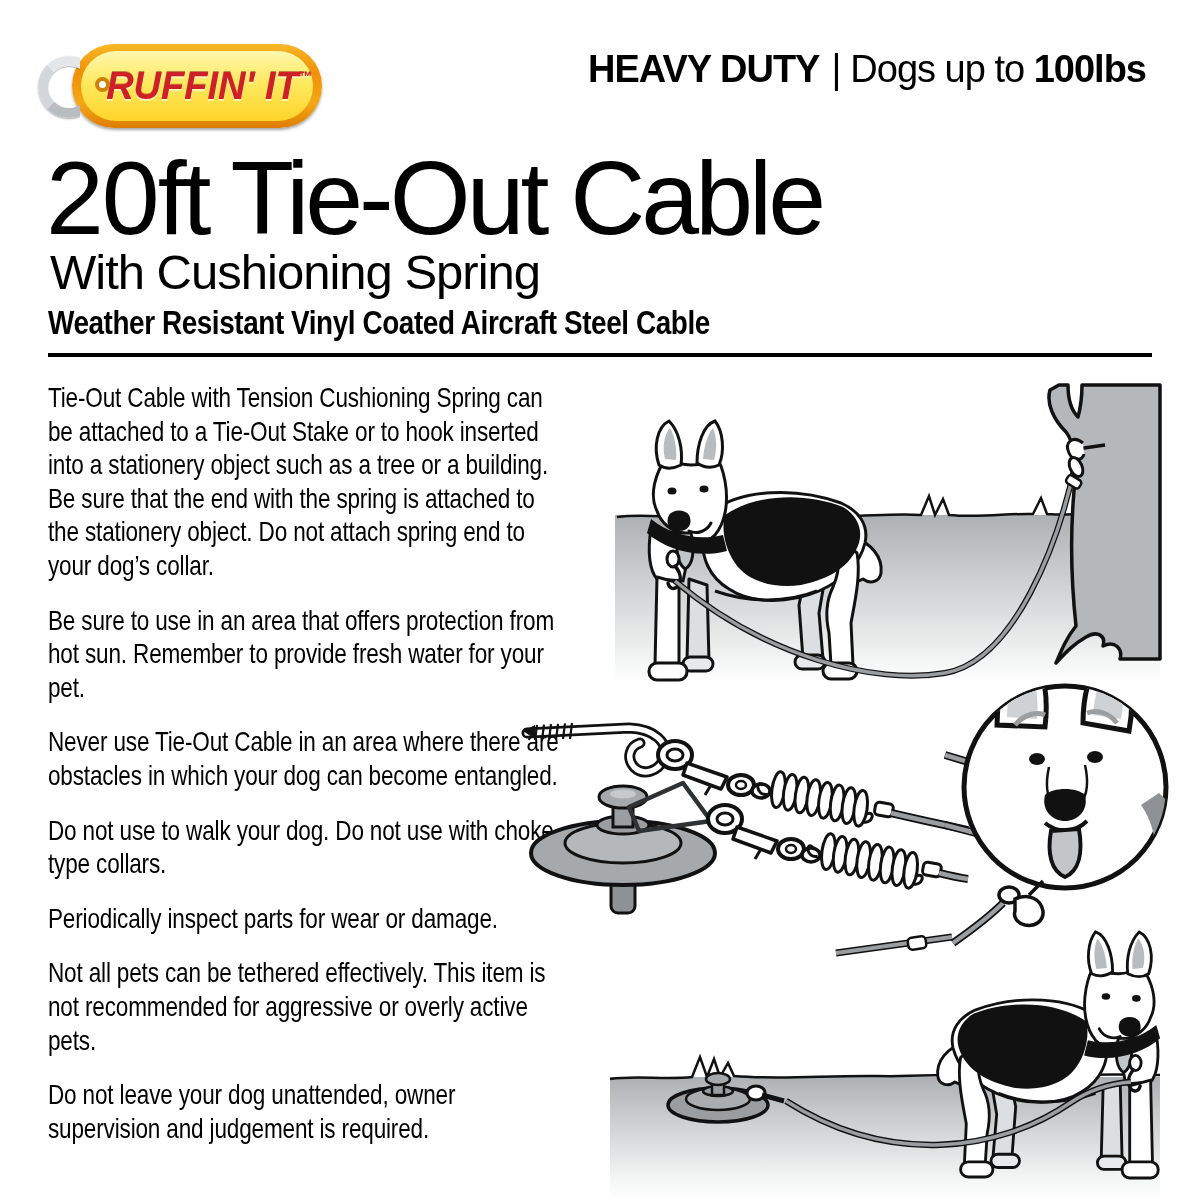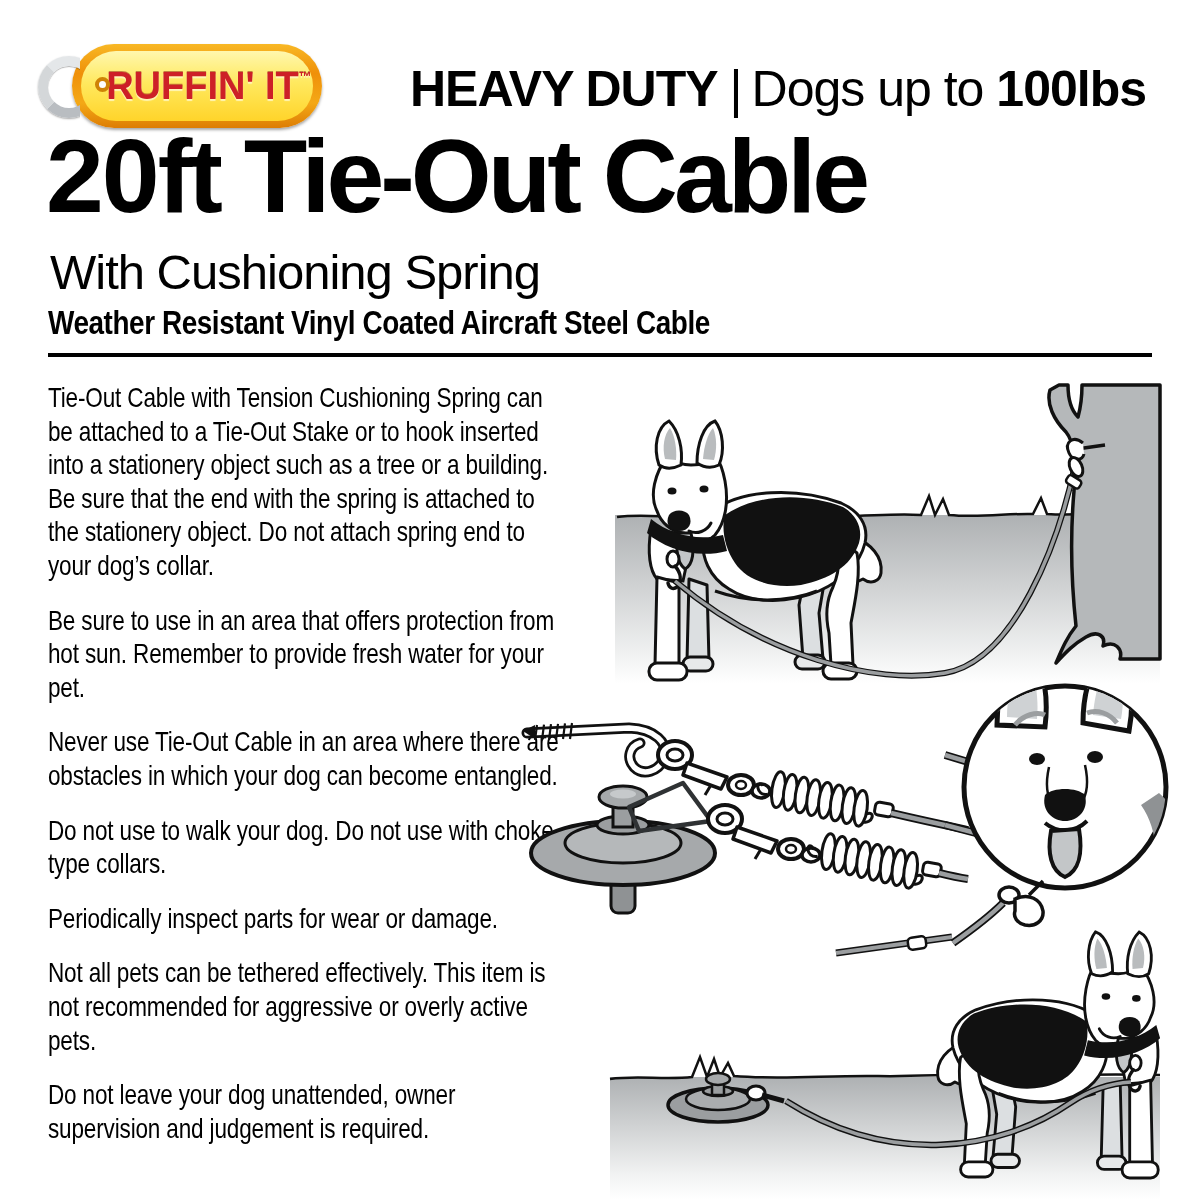--- a/index.html
+++ b/index.html
@@ -36,30 +36,31 @@
     position:relative;
   }
   .logo-hole {
     position:absolute; left:14px; top:26px; width:15px; height:15px;
     border-radius:50%; background:#fdfdfd; border:4px solid #cf8306;
   }
   .logo-text {
     font-weight:bold; font-size:38px; letter-spacing:0;
     color:#cd2027; padding-left:24px; white-space:nowrap;
     text-shadow:0 2px 1px rgba(255,248,200,.85), 0 -1px 0 rgba(140,20,10,.5);
+    font-style:italic;
   }
   .logo-tm { font-size:13px; vertical-align:18px; font-weight:bold; color:#cd2027; }
 
   
-  .hdr { right:54px; top:60px; font-size:50px; letter-spacing:-1px; white-space:nowrap;margin-left:30px; }
+  .hdr { right:54px; top:48px; font-size:38px; letter-spacing:-1px; white-space:nowrap;margin-left:30px; }
   .hdr b { font-weight:bold; }
   .hdr .divider { font-weight:400; padding:0 10px 0 12px; transform:scaleY(1.05); display:inline-block; }
 
   
-  .title { left:46px; top:124px; font-size:104px; font-weight:bold;
+  .title { left:46px; top:146px; font-size:104px; font-weight:normal;
            letter-spacing:-4px; white-space:nowrap; line-height:1; }
   .title .lead { letter-spacing:-2px; }
   .subtitle { left:50px; top:244px; font-size:49px; font-weight:400; letter-spacing:-1px; white-space:nowrap;text-align:right; }
   .tagline { left:48px; top:303px; font-size:34px; font-weight:bold; letter-spacing:-.5px;
              white-space:nowrap; transform:scaleX(.82); transform-origin:left top; }
   .rule { left:48px; top:353px; width:1104px; height:4px; background:#000; }
 
   
   .bodycol { left:48px; top:381px; width:645px;
              transform:scaleX(.805); transform-origin:left top;

